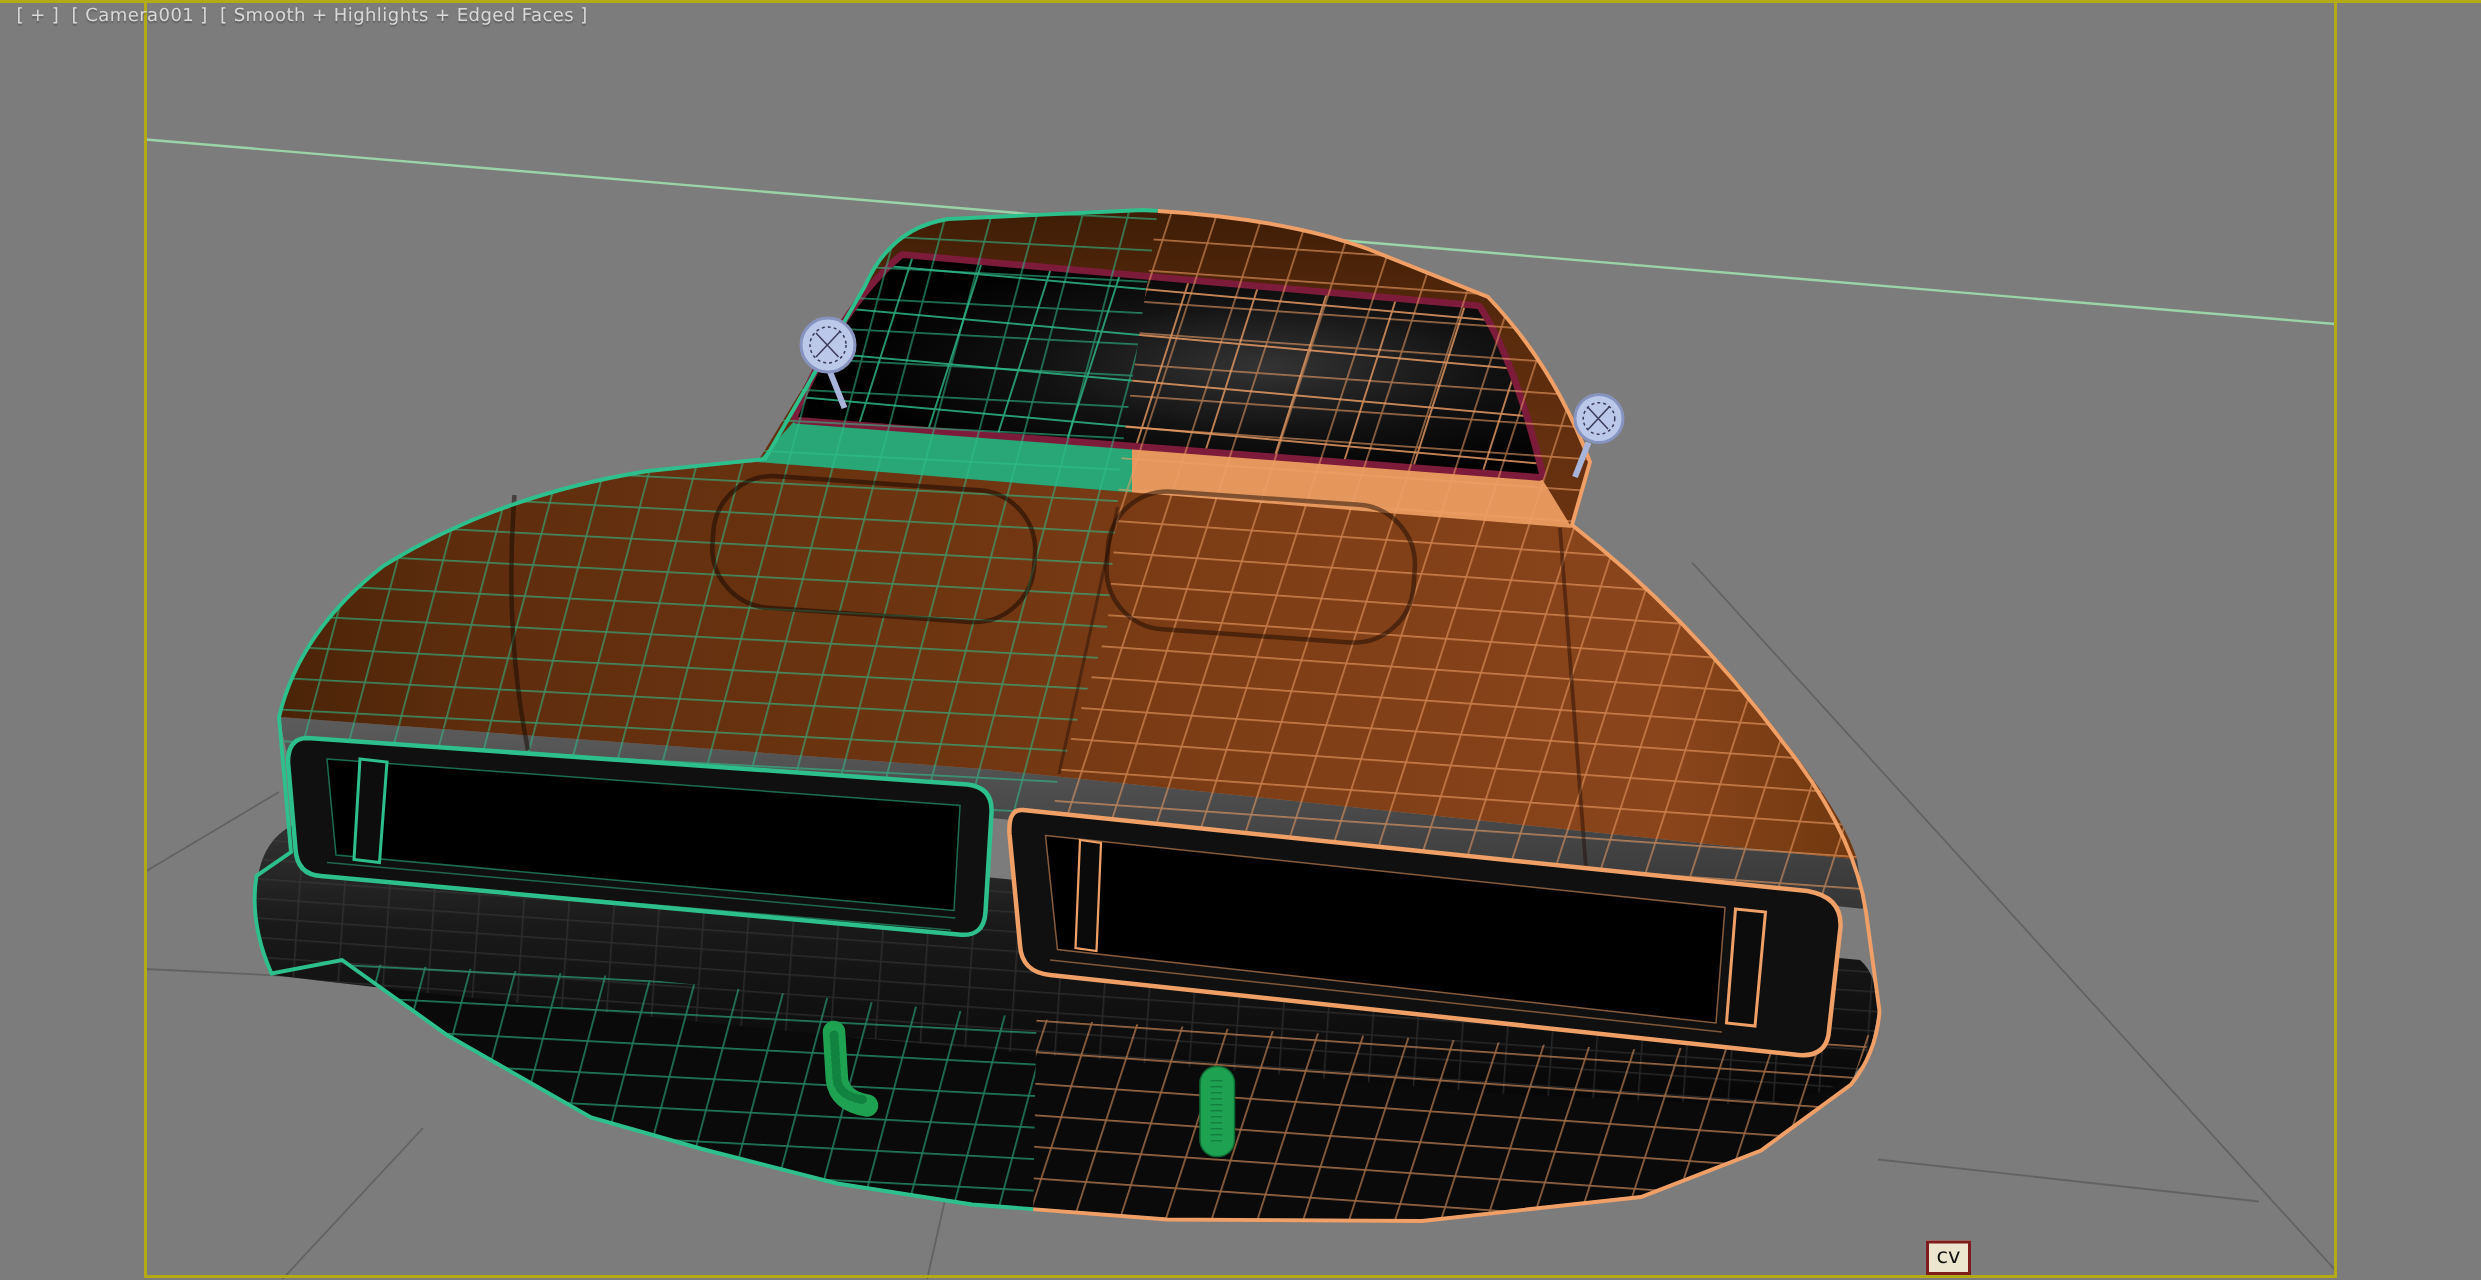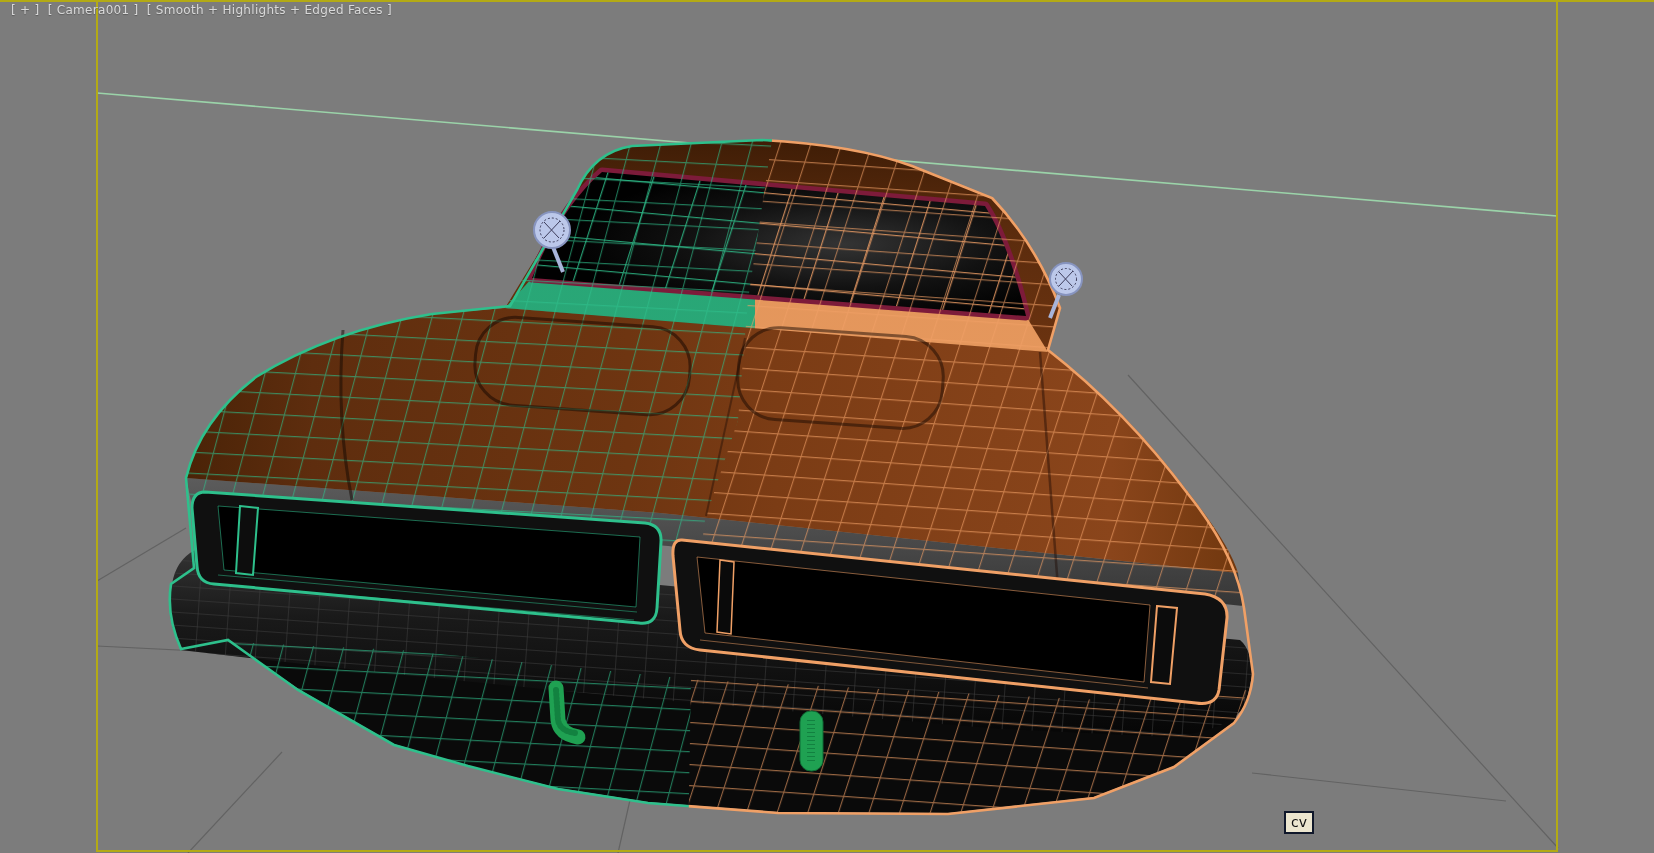--- a/index.html
+++ b/index.html
@@ -10,22 +10,22 @@
   }
   *{margin:0;padding:0;box-sizing:border-box;}
   html,body{width:1654px;height:853px;overflow:hidden;background:var(--background);
     font-family:"DejaVu Sans","Liberation Sans",sans-serif;}
   .stage{position:relative;width:1318px;height:853px;background:var(--background);}
   .stage svg{position:absolute;left:0;top:0;}
   .vp-label{position:absolute;left:11px;top:3px;z-index:10;font-size:12px;
     color:var(--label-text);letter-spacing:.3px;white-space:nowrap;cursor:default;
     text-shadow:0 1px 1px rgba(0,0,0,.25);}
   .vp-label span{margin-right:4px;}
-  .cv-badge{position:absolute;right:4px;bottom:19px;z-index:10;background:var(--badge-bg);
-    border:2px solid #0f172a;color:var(--badge-text);font-size:14px;line-height:16px;
+  .cv-badge{position:absolute;right:4px;bottom:3px;z-index:10;background:var(--badge-bg);
+    border:2px solid #7f1d1d;color:var(--badge-text);font-size:14px;line-height:16px;
     padding:1px 5px 2px 5px;font-weight:500;}
 </style>
 </head>
 <body>
 
 <div class="stage">
 
   <div class="vp-label">
     <span>[ + ]</span>
     <span>[ Camera001 ]</span>

